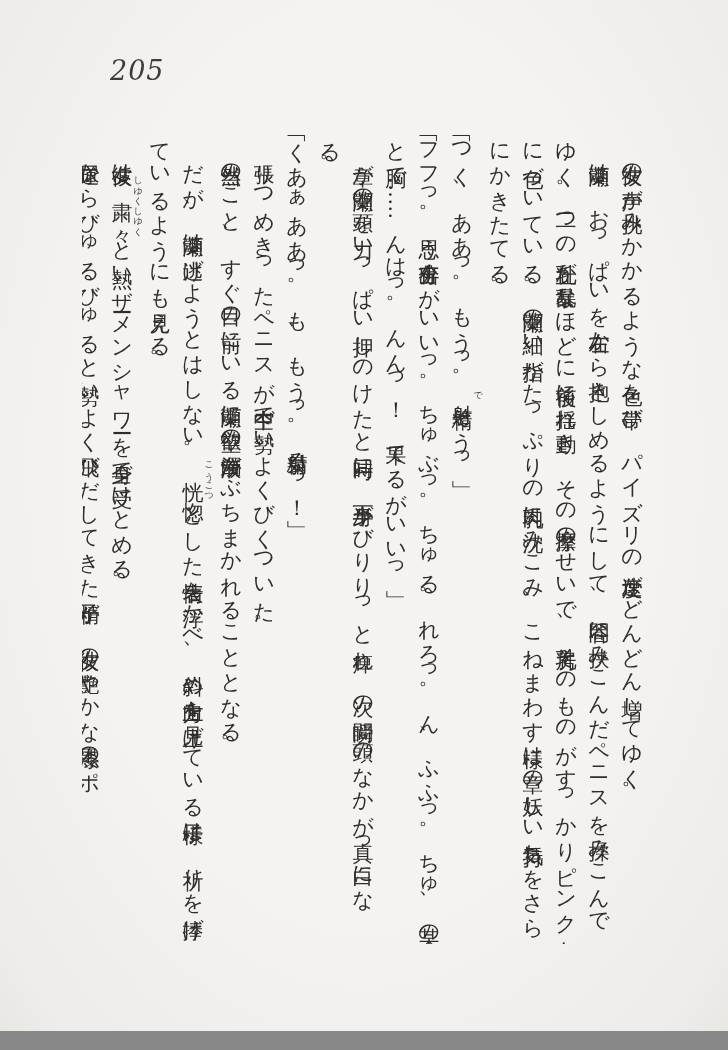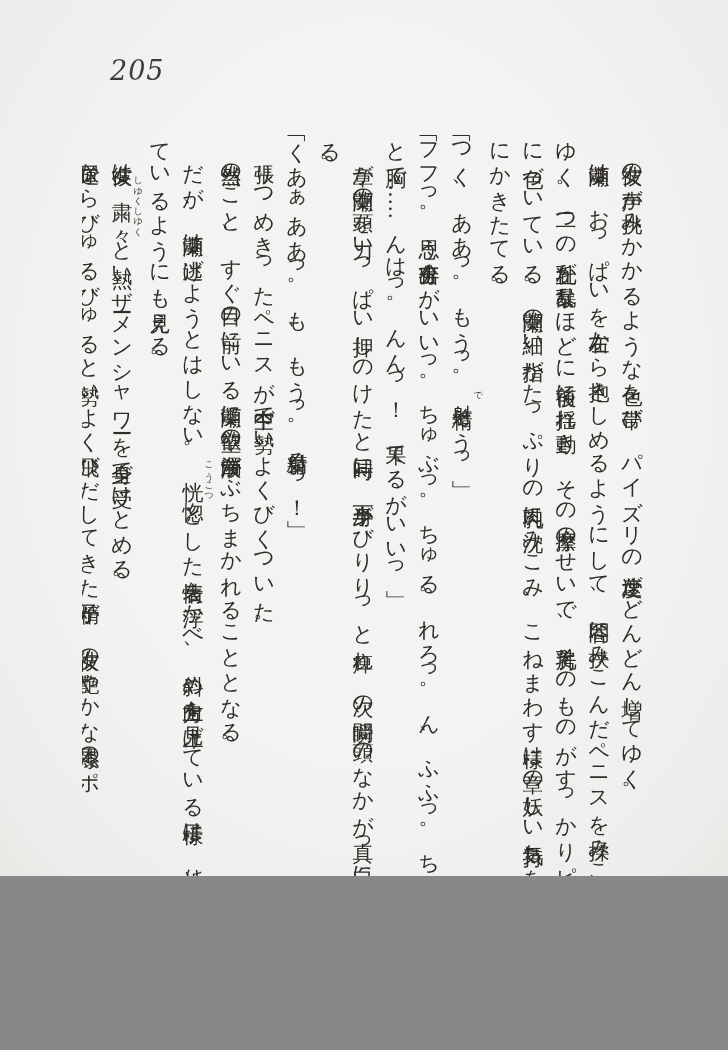--- a/index.html
+++ b/index.html
@@ -3,21 +3,21 @@
 <meta charset="utf-8">
 <style>
   html, body {
     margin: 0;
     padding: 0;
     background: #888;
   }
   .page {
     position: relative;
     width: 728px;
-    height: 876px;
+    height: 1031px;
     margin: 0 auto;
     background: radial-gradient(ellipse at 50% 45%, #f4f3f1 55%, #edecea 92%, #e8e7e4 100%);
     overflow: hidden;
     font-family: "DejaVu Serif", "Liberation Serif", serif;
   }
   .page-number {
     position: absolute;
     top: 55px;
     left: 110px;
     font-family: "DejaVu Serif", "Liberation Serif", serif;

